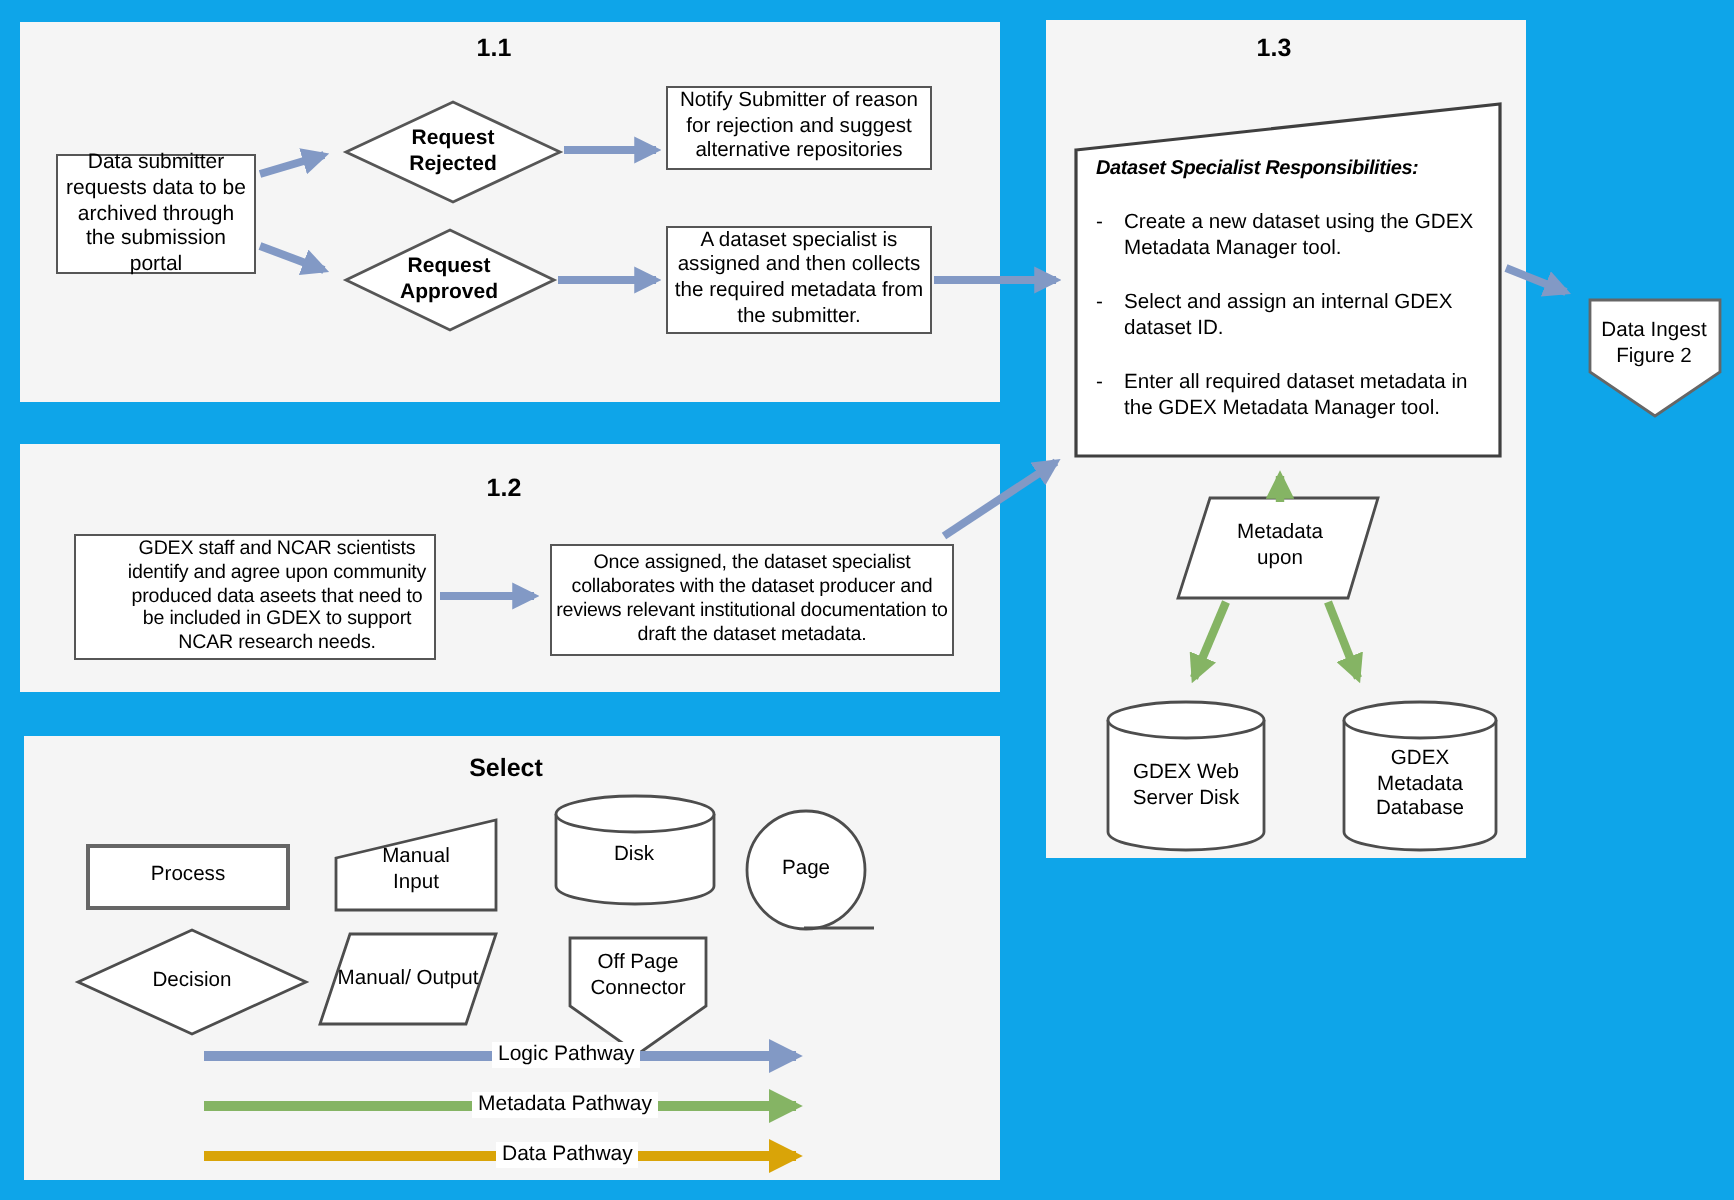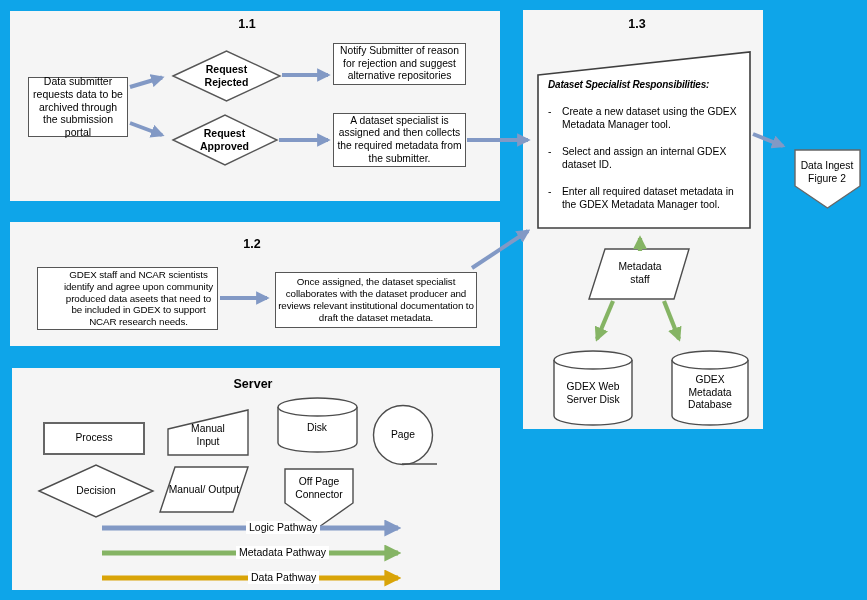--- a/index.html
+++ b/index.html
@@ -90,21 +90,21 @@
     <line x1="664" y1="301" x2="679" y2="339" stroke="#85b464" stroke-width="4.2" marker-end="url(#mgreen)"></line>
 
     <line x1="102" y1="528" x2="398" y2="528" stroke="#8299c5" stroke-width="5" marker-end="url(#mblue)"></line>
     <line x1="102" y1="553" x2="398" y2="553" stroke="#85b464" stroke-width="5" marker-end="url(#mgreen)"></line>
     <line x1="102" y1="578" x2="398" y2="578" stroke="#d9a408" stroke-width="5" marker-end="url(#morange)"></line>
   </svg>
 
   <div class="seclabel" style="left:229px;top:17px;width:36px;">1.1</div>
   <div class="seclabel" style="left:234px;top:237px;width:36px;">1.2</div>
   <div class="seclabel" style="left:619px;top:17px;width:36px;">1.3</div>
-  <div class="seclabel" style="left:218px;top:377px;width:70px;">Server</div>
+  <div class="seclabel" style="left:218px;top:377px;width:70px;">Select</div>
 
   <div class="box" style="left:28px;top:77px;width:100px;height:60px;font-size:10.5px;">Data submitter requests data to be archived through the submission portal</div>
   <div class="box" style="left:333px;top:43px;width:133px;height:42px;">Notify Submitter of reason for rejection and suggest alternative repositories</div>
   <div class="box" style="left:333px;top:113px;width:133px;height:54px;">A dataset specialist is assigned and then collects the required metadata from the submitter.</div>
 
   <div class="lbl bold" style="left:196px;top:52px;width:61px;height:48px;">Request Rejected</div>
   <div class="lbl bold" style="left:184px;top:116px;width:61px;height:48px;margin-left:10px;">Request Approved</div>
 
   <div class="box small" style="left:37px;top:267px;width:181px;height:63px;padding-left:24px;">GDEX staff and NCAR scientists identify and agree upon community produced data aseets that need to be included in GDEX to support NCAR research needs.</div>
   <div class="box small" style="left:275px;top:272px;width:202px;height:56px;">Once assigned, the dataset specialist collaborates with the dataset producer and reviews relevant institutional documentation to draft the dataset metadata.</div>
@@ -118,21 +118,21 @@
     <div class="resp-item">
       <span class="dash">-</span>
       <span>Select and assign an internal GDEX dataset ID.</span>
     </div>
     <div class="resp-item">
       <span class="dash">-</span>
       <span>Enter all required dataset metadata in the GDEX Metadata Manager tool.</span>
     </div>
   </div>
 
-  <div class="lbl" style="left:612px;top:252px;width:56px;height:44px;">Metadata staff</div>
+  <div class="lbl" style="left:612px;top:252px;width:56px;height:44px;">Metadata upon</div>
   <div class="lbl" style="left:564px;top:372px;width:58px;height:44px;">GDEX Web Server Disk</div>
   <div class="lbl" style="left:683px;top:366px;width:54px;height:54px;">GDEX Metadata Database</div>
 
   <div class="lbl" style="left:798px;top:155px;width:58px;height:36px;">Data Ingest Figure 2</div>
 
   <div class="box" style="left:43px;top:422px;width:102px;height:33px;border:2px solid #666666;">Process</div>
   <div class="lbl" style="left:185px;top:418px;width:46px;height:36px;">Manual Input</div>
   <div class="lbl" style="left:56px;top:479px;width:80px;height:24px;">Decision</div>
   <div class="lbl" style="left:164px;top:478px;width:80px;height:24px;">Manual/ Output</div>
   <div class="lbl" style="left:287px;top:416px;width:60px;height:24px;">Disk</div>

